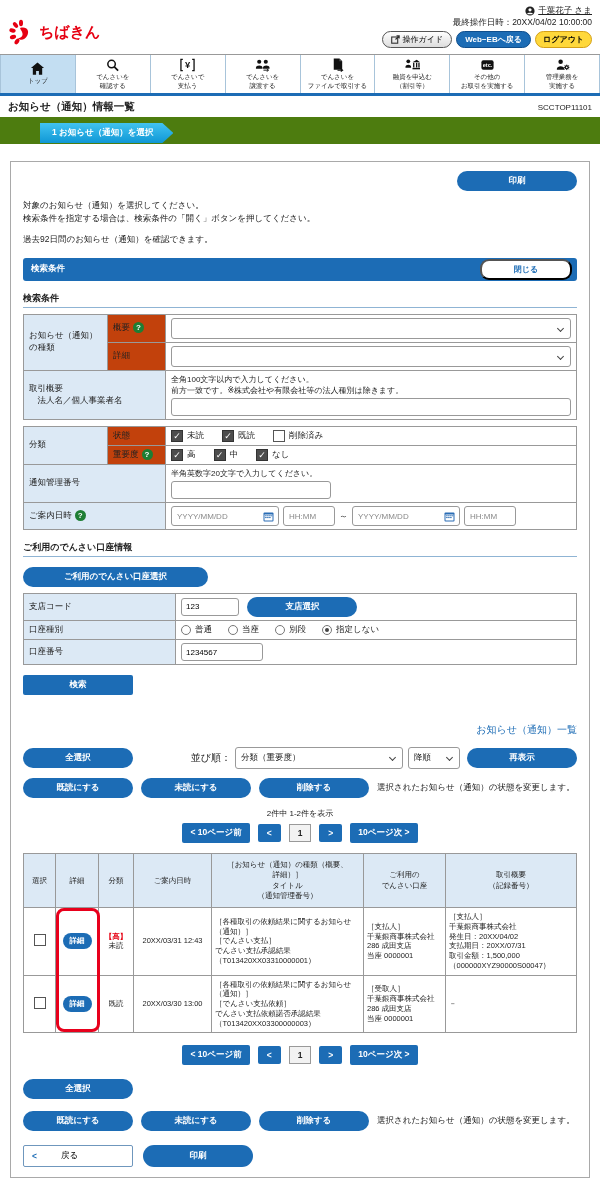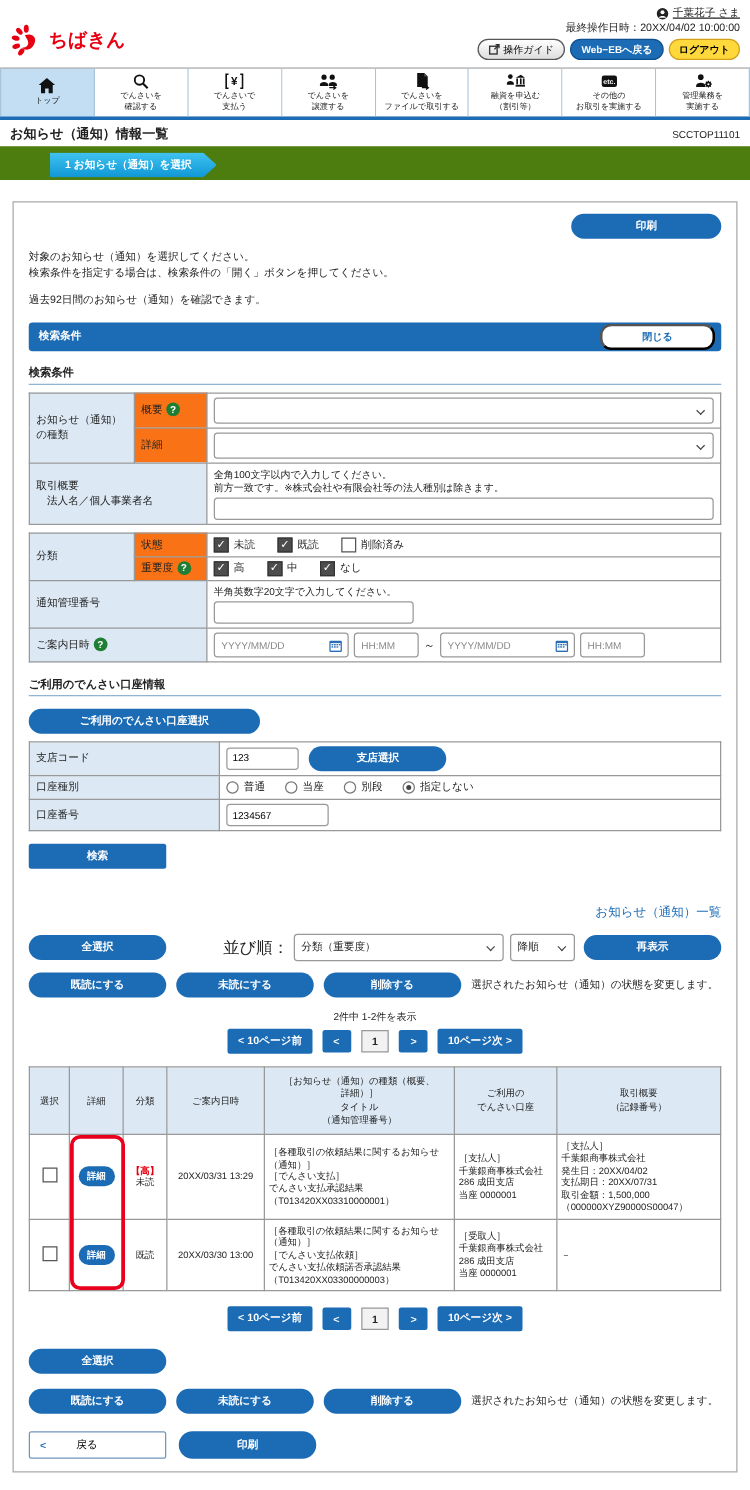--- a/index.html
+++ b/index.html
@@ -46,21 +46,21 @@
 
   .cond-bar { margin-top:12px; background:#1c6cb5; border-radius:3px; height:23px; display:flex; align-items:center; justify-content:space-between; padding:0 5px 0 8px; }
   .cond-title { color:#fff; font-size:8.5px; font-weight:bold; }
   .btn-close { background:#fff; color:#1c6cb5; font-size:8px; font-weight:bold; border-radius:9px; width:92px; padding:3px 0; text-align:center; }
 
   .sec-head { font-size:9px; font-weight:bold; margin-top:11px; padding-bottom:2px; border-bottom:1px solid #8fb4d4; }
 
   table.form { width:100%; border-collapse:collapse; margin-top:6px; }
   table.form td { border:1px solid #999; font-size:8.5px; vertical-align:middle; padding:3px 5px; }
   td.lbl { background:#dce9f5; width:84px; }
-  td.sub { background:#f97316; width:58px; }
+  td.sub { background:#c2410c; width:58px; }
   td.fld { background:#fff; }
   .hint { font-size:8px; line-height:1.4; }
 
   .selectbox { position:relative; border:1px solid #999; border-radius:3px; height:21px; background:#fff; }
   .selectbox .chev, .chev { position:absolute; right:7px; top:7px; width:5px; height:5px; border-right:1.4px solid #444; border-bottom:1.4px solid #444; transform:rotate(45deg); }
   input.txt { border:1px solid #999; border-radius:3px; height:18px; font-size:8px; padding:0 4px; font-family:inherit; }
   .q-ico { display:inline-block; width:11px; height:11px; background:#1e7e34; color:#fff; border-radius:50%; font-size:8px; font-weight:bold; text-align:center; line-height:11px; margin-left:3px; vertical-align:middle; }
 
   .cb-row { display:flex; gap:18px; align-items:center; }
   .cb { display:flex; align-items:center; gap:4px; }
@@ -70,21 +70,21 @@
   .radio { width:10px; height:10px; border:1px solid #777; border-radius:50%; background:#fff; display:inline-block; position:relative; }
   .radio.selected::after { content:""; position:absolute; left:2px; top:2px; width:4px; height:4px; border-radius:50%; background:#444; }
 
   .date-wrap { display:flex; align-items:center; gap:4px; }
   .date-in { position:relative; width:108px; border:1px solid #999; border-radius:3px; height:20px; display:flex; align-items:center; padding:0 5px; color:#888; font-size:8px; }
   .time-in { width:52px; border:1px solid #999; border-radius:3px; height:20px; display:flex; align-items:center; padding:0 5px; color:#888; font-size:8px; }
   .cal-ico { position:absolute; right:4px; top:4px; }
 
   .list-head { text-align:right; color:#1c6cb5; font-size:10px; font-weight:normal; margin-top:28px; }
   .ctrl-row { display:flex; align-items:center; margin-top:10px; }
-  .sort-lbl { font-size:13px; margin-left:auto; margin-right:4px; }
+  .sort-lbl { font-size:10px; margin-left:auto; margin-right:4px; }
   .sort-sel { position:relative; width:168px; height:22px; border:1px solid #999; border-radius:3px; font-size:8.5px; display:flex; align-items:center; padding:0 5px; }
   .ord-sel { position:relative; width:52px; height:22px; border:1px solid #999; border-radius:3px; font-size:8.5px; display:flex; align-items:center; padding:0 5px; margin-left:5px; }
   .action-row { display:flex; align-items:center; gap:8px; margin-top:9px; }
   .action-note { font-size:8.5px; }
   .count-line { text-align:center; font-size:8px; margin-top:10px; }
   .pag { display:flex; justify-content:center; align-items:center; gap:8px; margin-top:4px; }
   .pag-btn { background:#1c6cb5; color:#fff; font-size:8.5px; font-weight:bold; padding:4px 8px; border-radius:2px; }
   .pag-btn.nar { padding:4px 9px; }
   .pag-page { background:#f2f2f2; border:1px solid #999; font-size:8.5px; font-weight:bold; padding:3px 8px; }
 
@@ -468,21 +468,21 @@
 （通知管理番号）</th>
         <th class="col-acc pre">ご利用の
 でんさい口座</th>
         <th class="pre">取引概要
 （記録番号）</th>
       </tr>
       <tr>
         <td class="col-sel"><span class="box" style="margin:0 auto;"></span></td>
         <td class="col-det"><span class="det-btn">詳細</span></td>
         <td class="col-cat"><span class="cat-high">【高】</span><br><span>未読</span></td>
-        <td class="col-dt">20XX/03/31 13:29</td>
+        <td class="col-dt">20XX/03/31 12:43</td>
         <td class="col-ttl pre">［各種取引の依頼結果に関するお知らせ（通知）］
 ［でんさい支払］
 でんさい支払承認結果
 （T013420XX03310000001）</td>
         <td class="col-acc pre">［支払人］
 千葉銀商事株式会社
 286 成田支店
 当座 0000001</td>
         <td class="pre">［支払人］
 千葉銀商事株式会社

